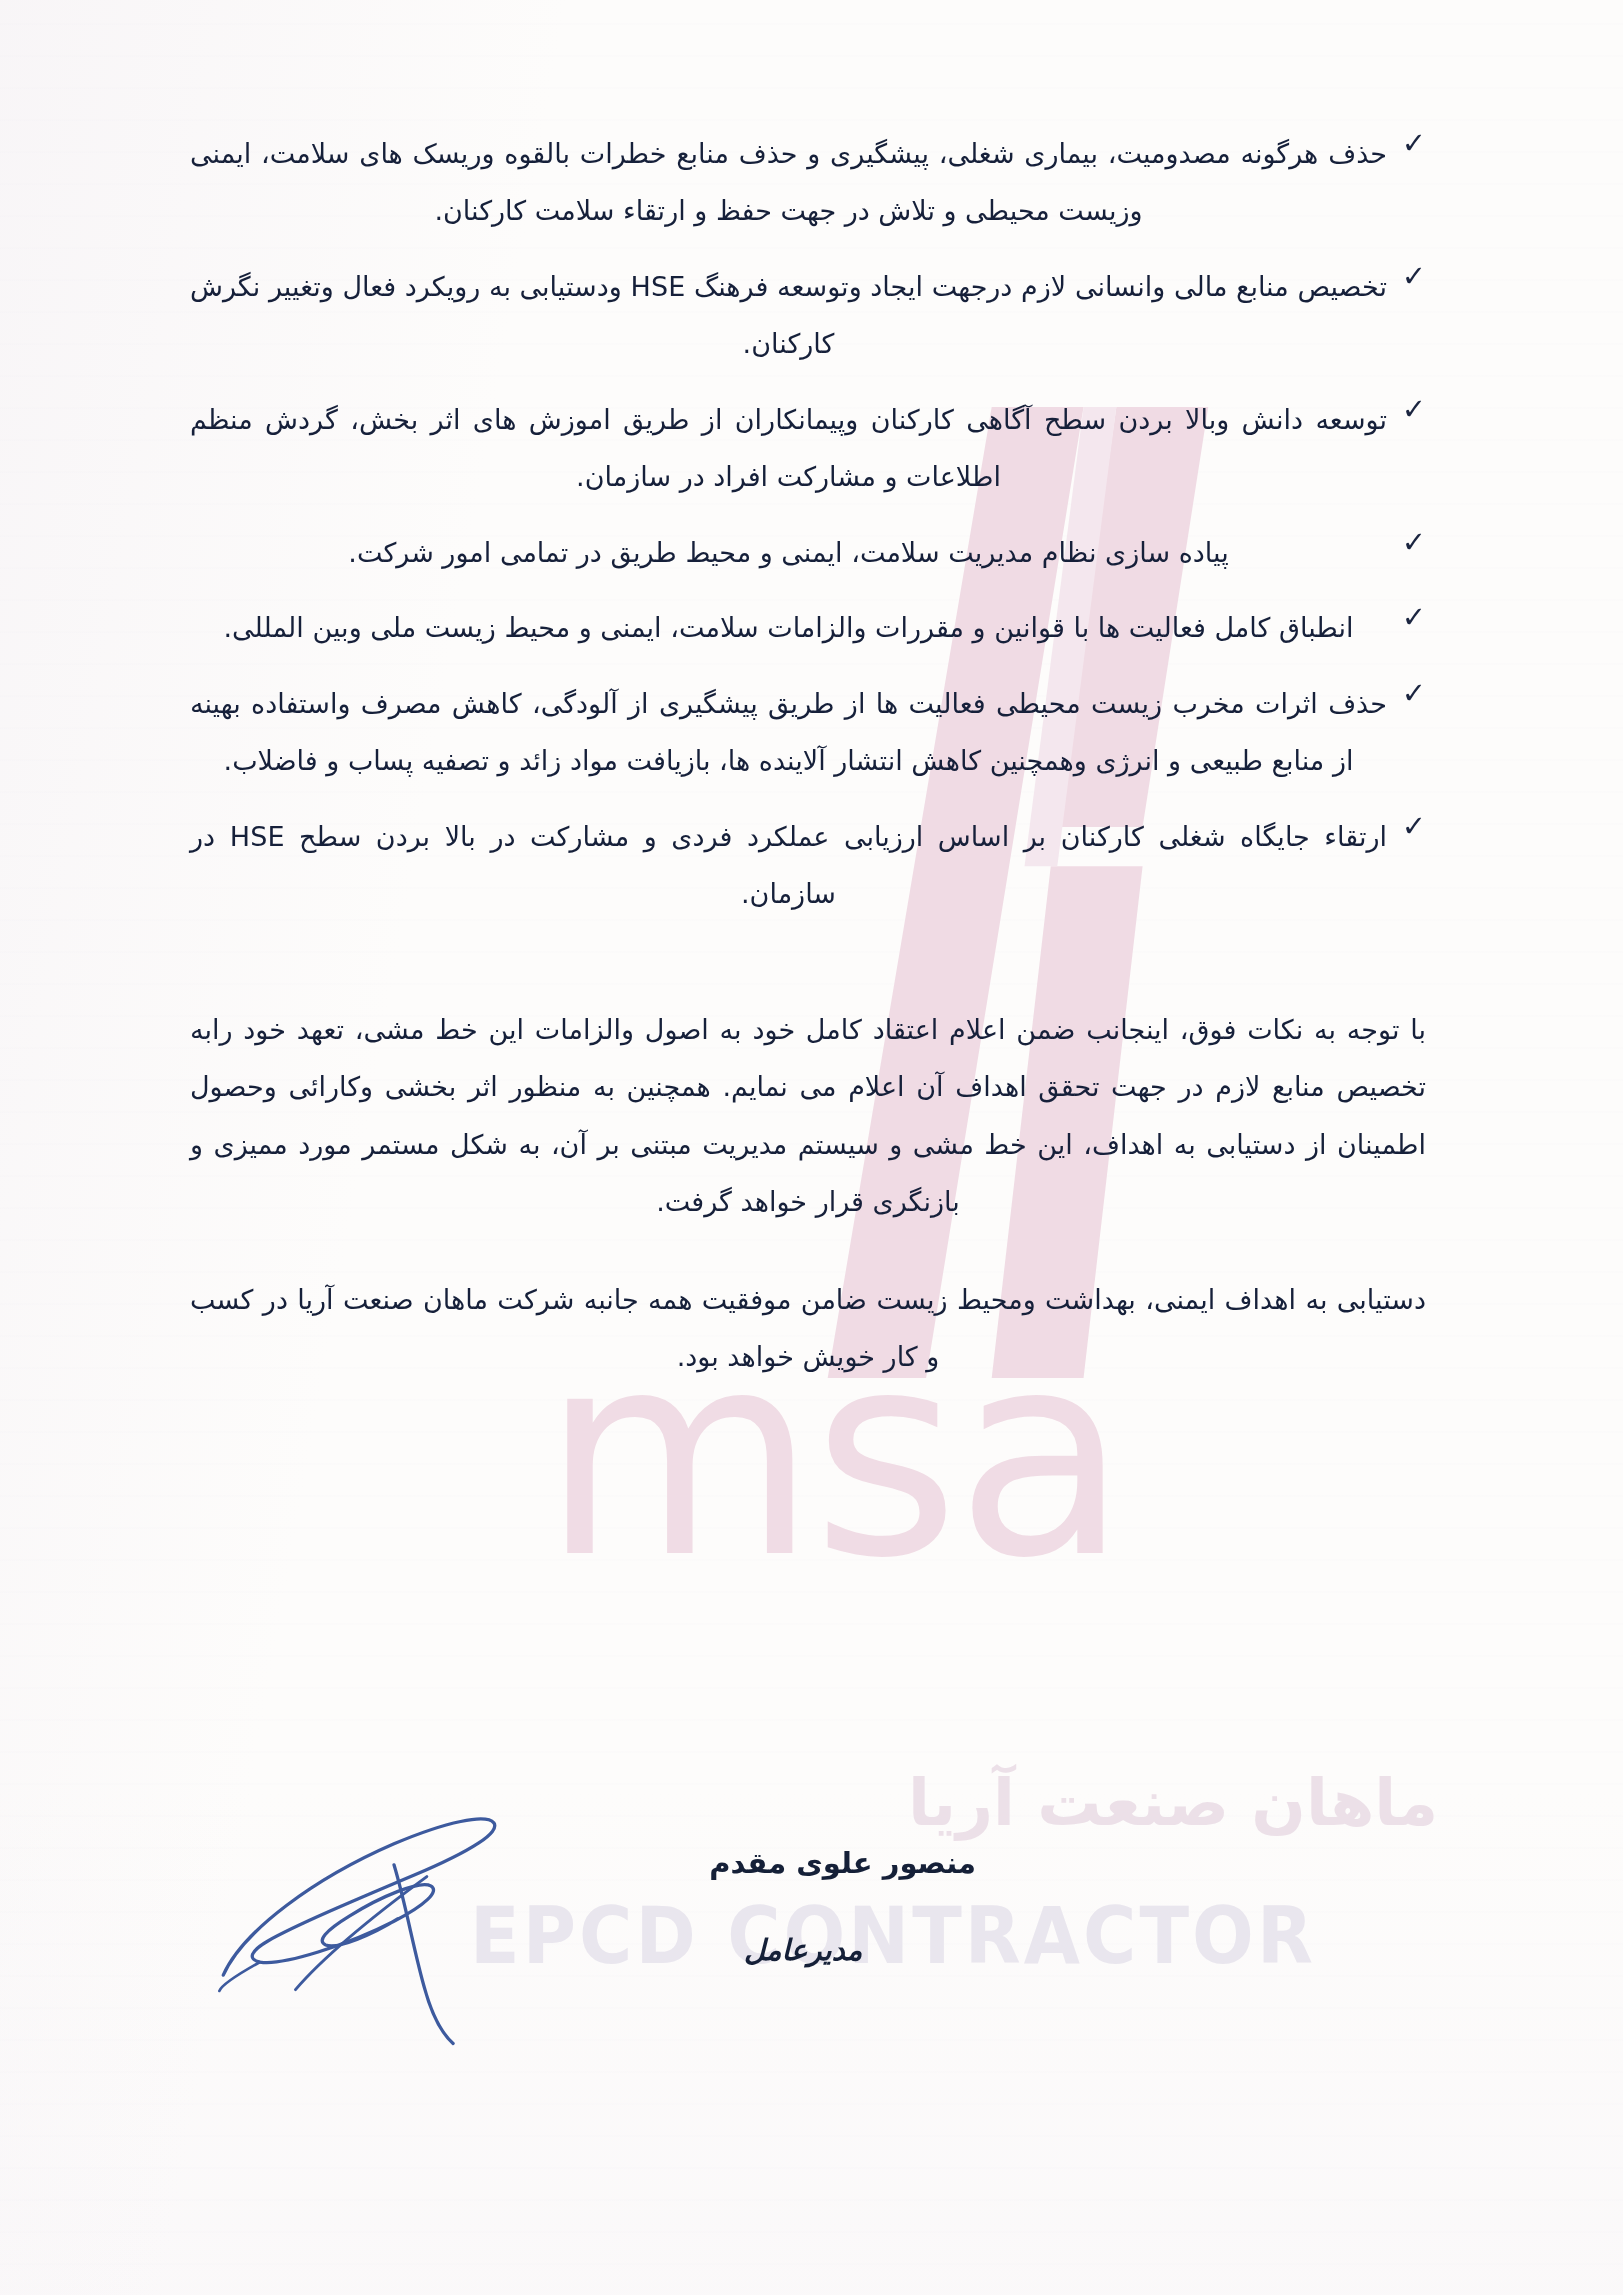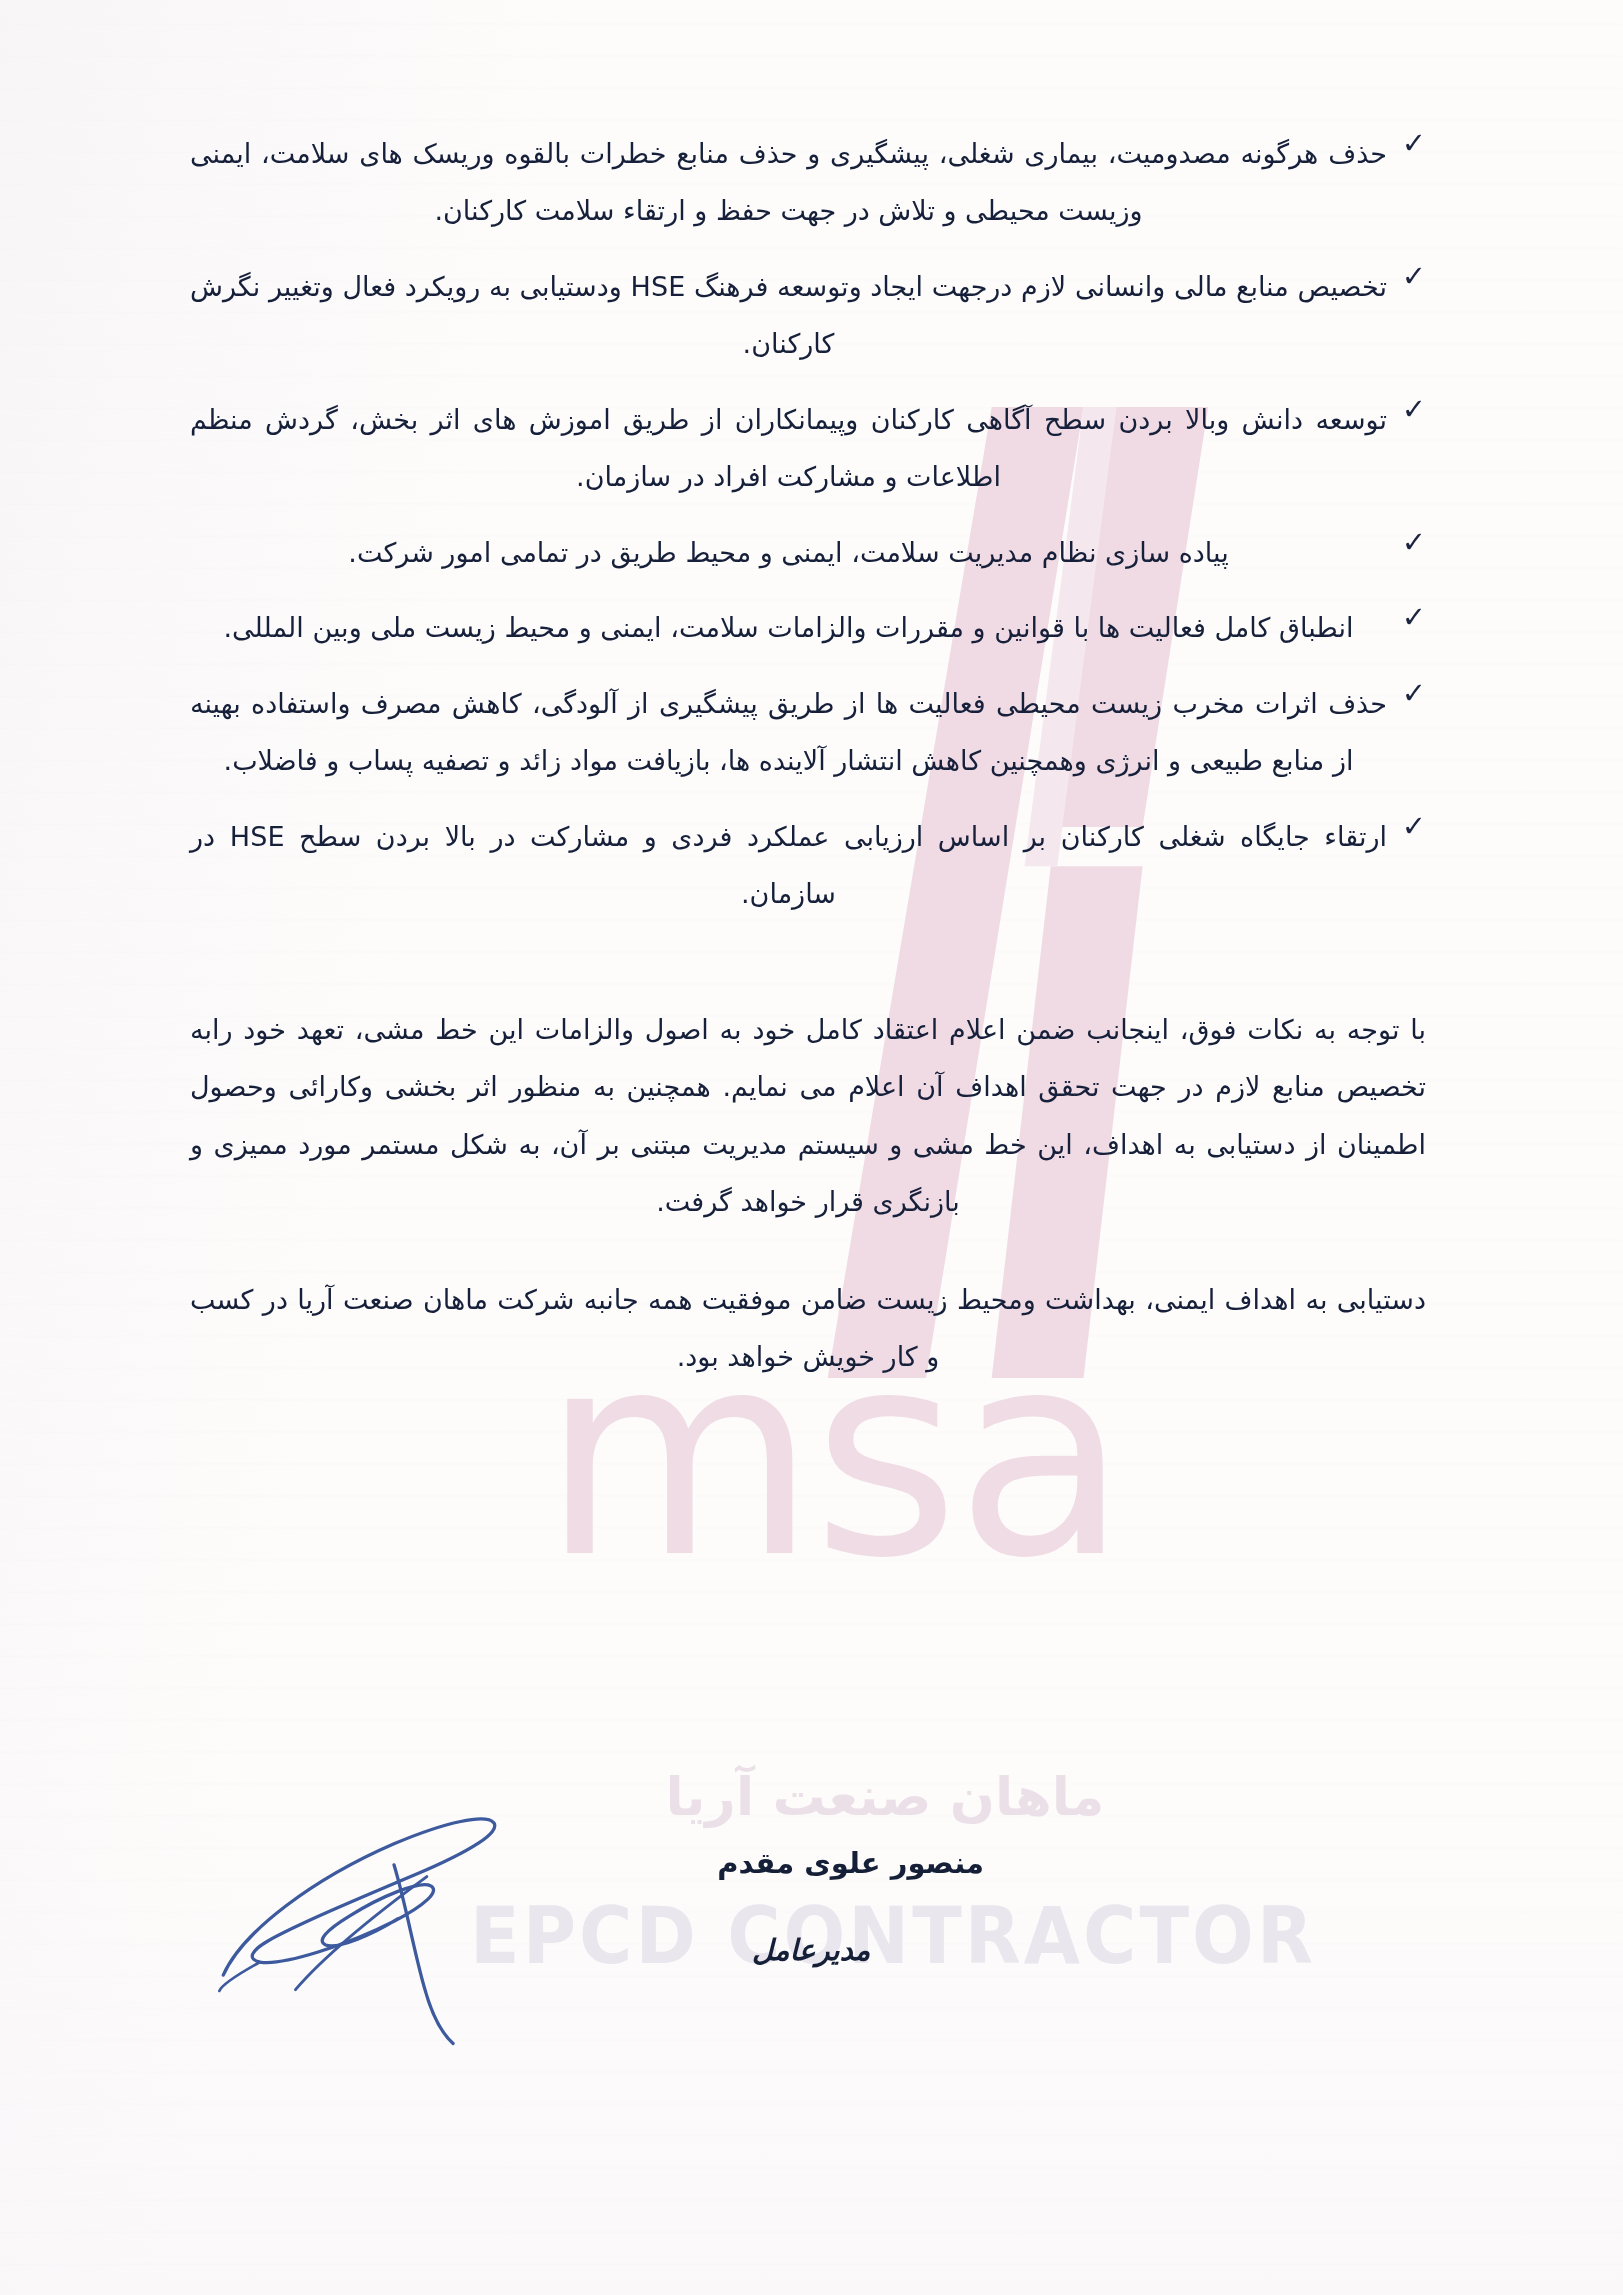--- a/index.html
+++ b/index.html
@@ -67,25 +67,24 @@
     font-family: "DejaVu Sans", "Liberation Sans", sans-serif;
     font-size: 282px;
     font-weight: 400;
     letter-spacing: -3.9px;
     line-height: .78;
     color: #f0dbe4;
     opacity: .95;
   }
   .wm-fa {
     position: absolute;
-    left: 360px;
+    left: 388px;
     top: 1766px;
     width: 1050px;
-    text-align: center;
-    font-size: 53px;
+    font-size: 64px;
     font-weight: 700;
     letter-spacing: 17px;
     color: #ece0e8;
     direction: rtl;
   }
   .wm-en {
     position: absolute;
     left: 368px;
     top: 1890px;
     width: 1050px;
@@ -149,21 +148,21 @@
     text-align-last: center;
     color: #16203a;
     direction: rtl;
   }
   .para-closing  { margin-top: 41px; }
   .para-commit   { margin-top: 79px; }
 
   
   .sig-area {
     position: absolute;
-    left: 0; right: 2px;
+    left: 0; right: 10px;
     top: 1799px;
     height: 276px;
     z-index: 7;
   }
   .sig-names {
     position: absolute;
     right: 637px;
     top: 46px;
     direction: rtl;
     text-align: center;

